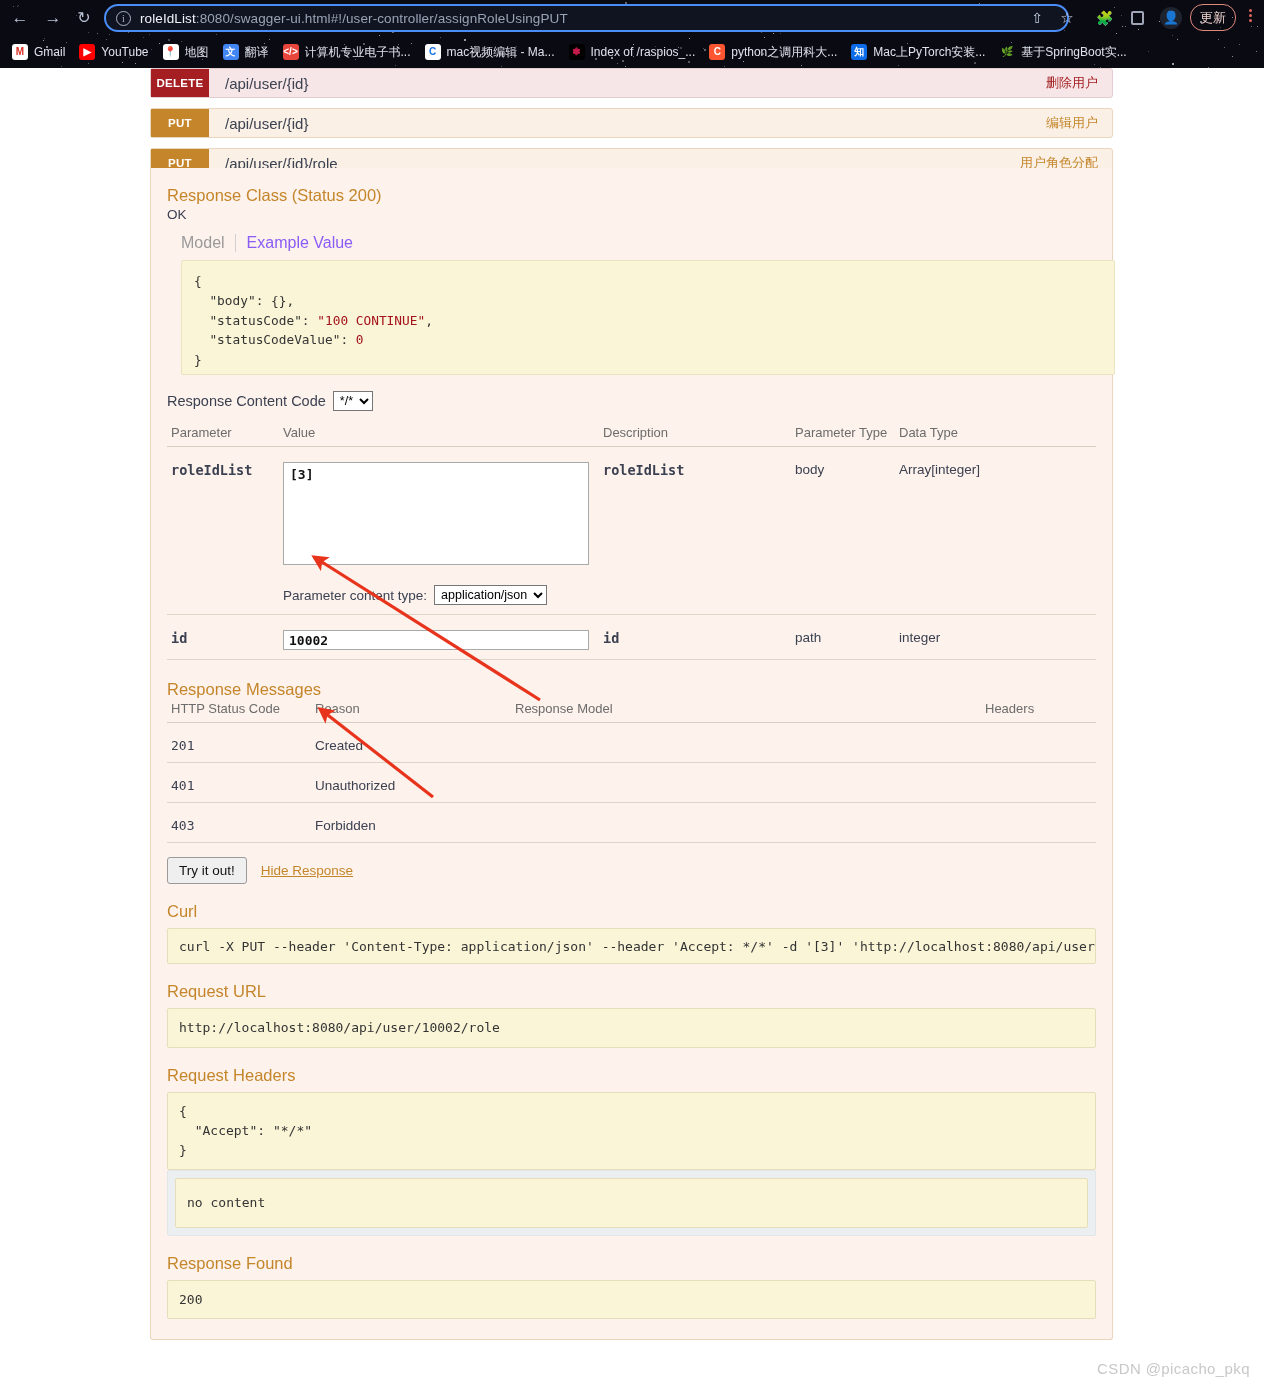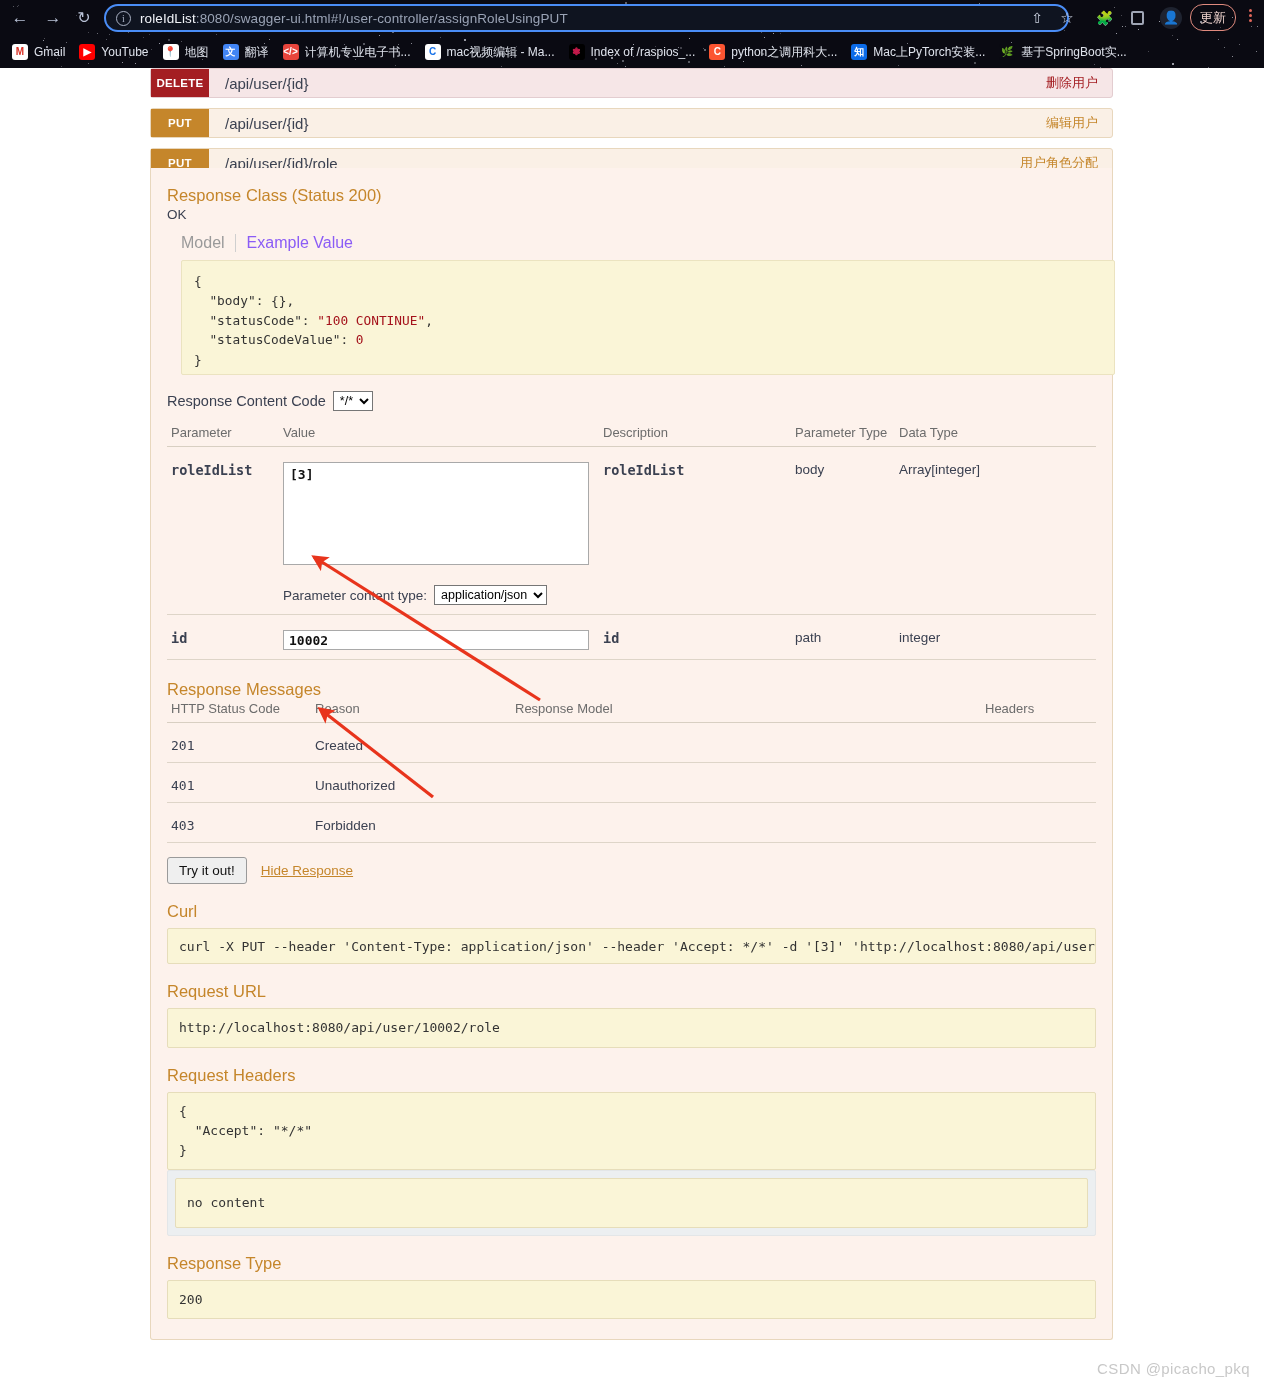--- a/index.html
+++ b/index.html
@@ -617,21 +617,21 @@
 
       <h4 class="section-title result-title">Request Headers</h4>
       <div class="result-box">{
   "Accept": "*/*"
 }</div>
 
       <div id="response-body-outer">
         <div class="result-box" id="response-body-box">no content</div>
       </div>
 
-      <h4 class="section-title result-title">Response Type</h4>
+      <h4 class="section-title result-title">Response Found</h4>
       <div class="result-box">200</div>
     </div>
   </div>
 
   <svg id="annotation-layer" viewBox="0 0 1264 1315" xmlns="http://www.w3.org/2000/svg">
     <defs>
       <marker id="arrowhead" markerWidth="5.2" markerHeight="5.2" refX="4.2" refY="2.6" orient="auto">
         <path d="M5.2,2.6 L0,0 L1.2,2.6 L0,5.2 Z" fill="#e8341c"></path>
       </marker>
     </defs>

